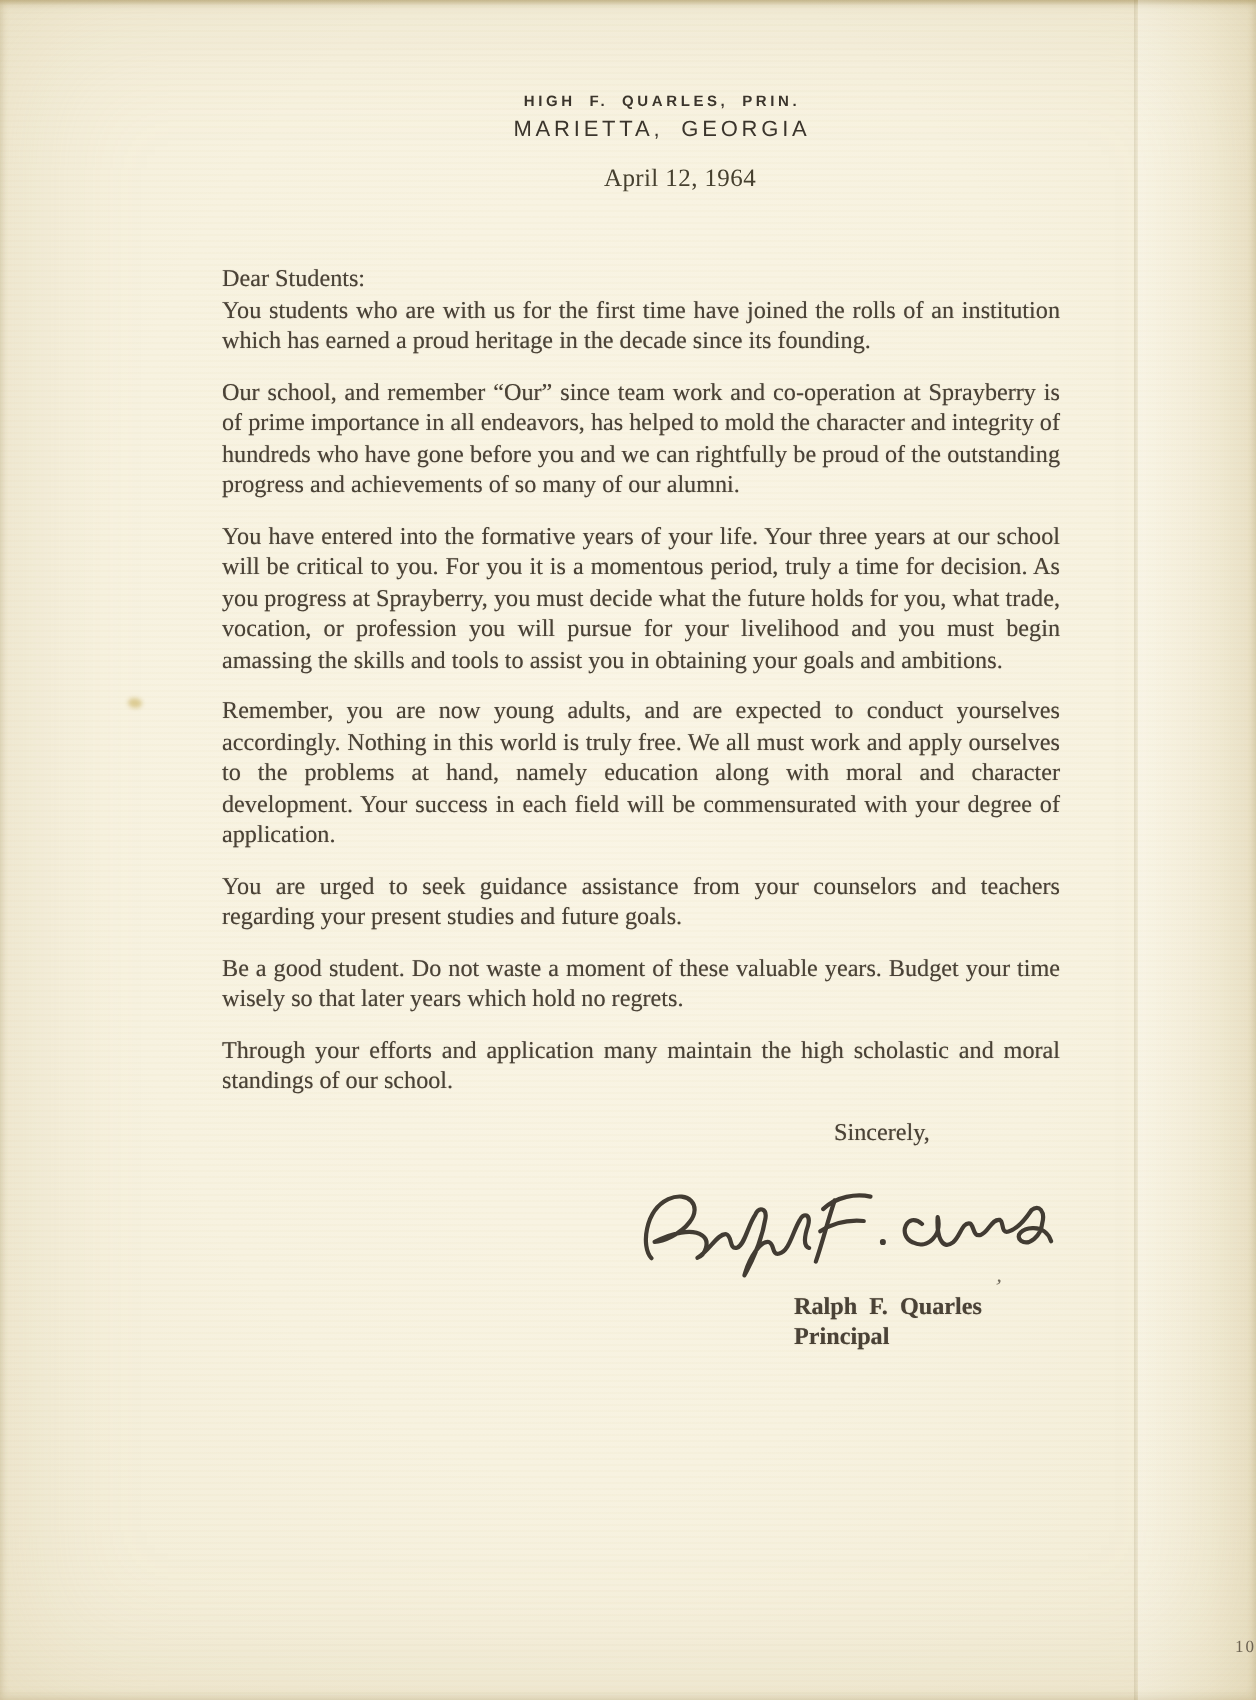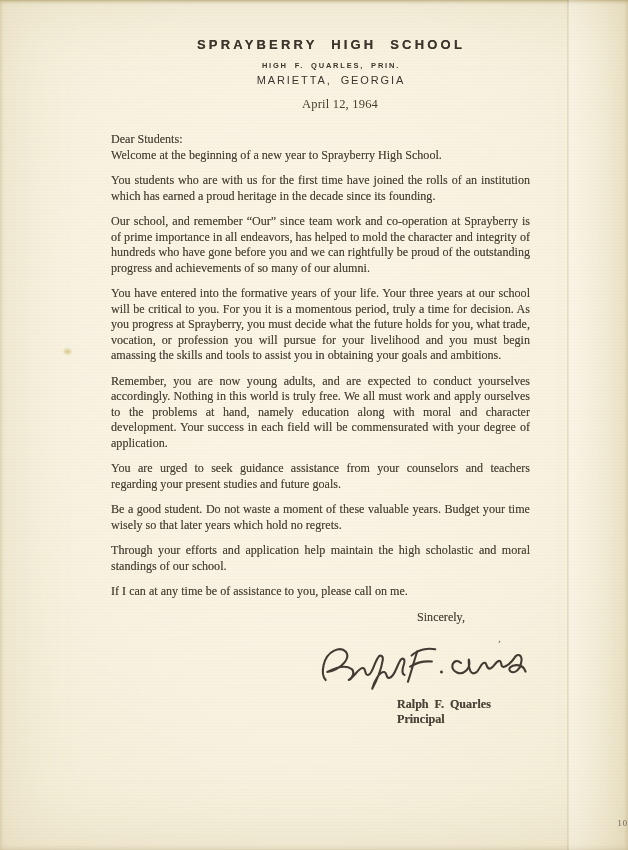--- a/index.html
+++ b/index.html
@@ -94,37 +94,34 @@
 
 <div class="page">
 
   <div class="edge-top"></div>
   <div class="fold-line"></div>
   <div class="right-strip"></div>
   <div class="speck"></div>
   <div class="stray-mark">’</div>
 
   <div class="letterhead">
-    <div class="school-name">SPRAYBERRY HIGH SCHOOL</div>
     <div class="principal-line">HIGH F. QUARLES, PRIN.</div>
     <div class="location-line">MARIETTA, GEORGIA</div>
     <div class="date-line">April 12, 1964</div>
   </div>
 
   <div class="letter-body">
     <p class="salutation">Dear Students:</p>
-    <p>Welcome at the beginning of a new year to Sprayberry High School.</p>
     <p>You students who are with us for the first time have joined the rolls of an institution which has earned a proud heritage in the decade since its founding.</p>
     <p>Our school, and remember “Our” since team work and co-operation at Sprayberry is of prime importance in all endeavors, has helped to mold the character and integrity of hundreds who have gone before you and we can rightfully be proud of the outstanding progress and achievements of so many of our alumni.</p>
     <p>You have entered into the formative years of your life. Your three years at our school will be critical to you. For you it is a momentous period, truly a time for decision. As you progress at Sprayberry, you must decide what the future holds for you, what trade, vocation, or profession you will pursue for your livelihood and you must begin amassing the skills and tools to assist you in obtaining your goals and ambitions.</p>
     <p>Remember, you are now young adults, and are expected to conduct yourselves accordingly. Nothing in this world is truly free. We all must work and apply ourselves to the problems at hand, namely education along with moral and character development. Your success in each field will be commensurated with your degree of application.</p>
     <p>You are urged to seek guidance assistance from your counselors and teachers regarding your present studies and future goals.</p>
     <p>Be a good student. Do not waste a moment of these valuable years. Budget your time wisely so that later years which hold no regrets.</p>
-    <p>Through your efforts and application help maintain the high scholastic and moral standings of our school.</p>
-    <p>If I can at any time be of assistance to you, please call on me.</p>
+    <p>Through your efforts and application many maintain the high scholastic and moral standings of our school.</p>
 
     <div class="closing">Sincerely,</div>
 
     <div class="signature-wrap">
       <svg width="212" height="62" viewBox="0 0 212 62" aria-hidden="true">
         <g stroke="#322c24" stroke-width="2.1" fill="none" stroke-linecap="round" stroke-linejoin="round" opacity="0.92">
           <path d="M10 42 C 5 36, 8 18, 20 13 C 30 9, 37 17, 30 25 C 25 31, 16 34, 12 34 C 21 30, 31 28, 36 32 C 40 35, 37 42, 33 43 C 39 40, 44 31, 48 32 C 51 33, 49 40, 53 39 C 57 38, 59 28, 63 23 C 65 19, 69 20, 68 25 C 66 34, 61 45, 56 53 C 59 44, 65 36, 69 37 C 72 38, 70 44, 74 43 C 79 42, 81 33, 85 27 C 87 23, 91 24, 89 30 C 87 35, 86 40, 89 41"></path>
           <path d="M103 18 C 99 28, 96 38, 92 48"></path>
           <path d="M97 22 C 104 16, 114 15, 121 17"></path>
           <path d="M95 33 C 102 29, 110 28, 117 29"></path>

